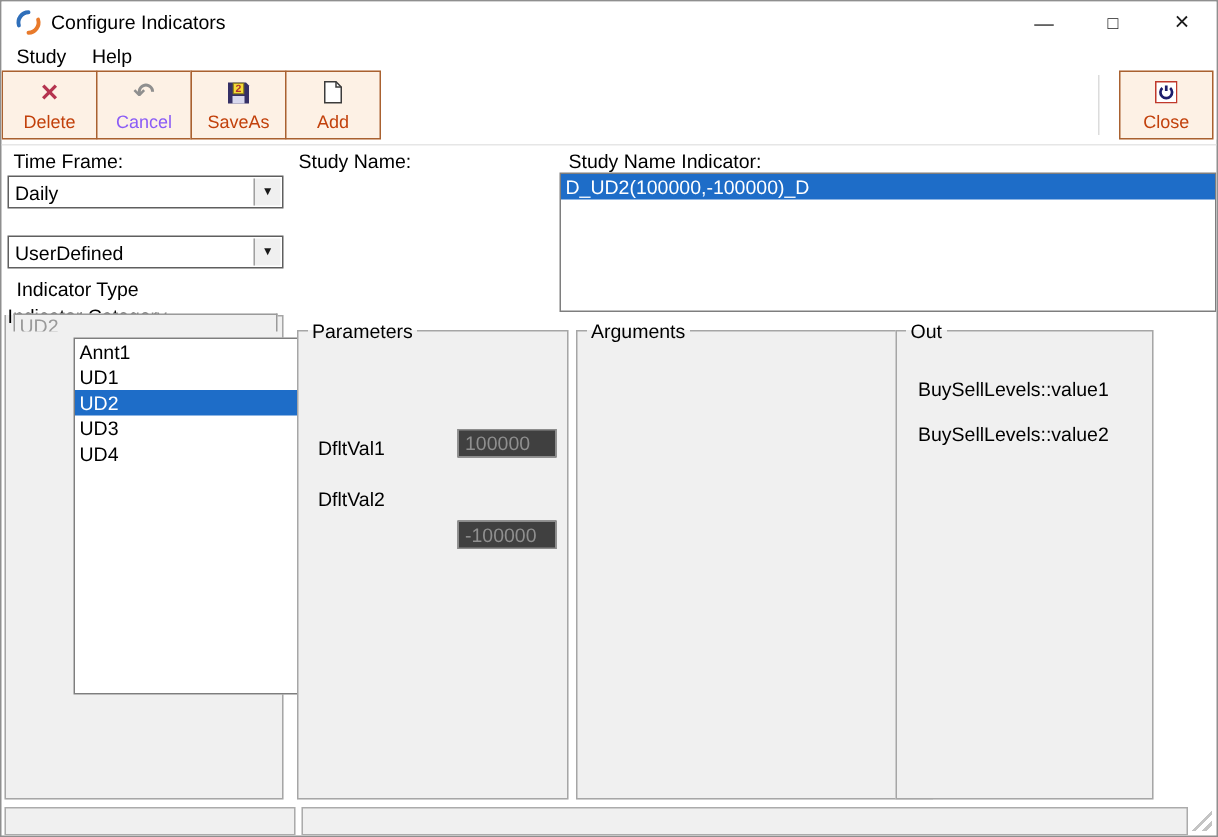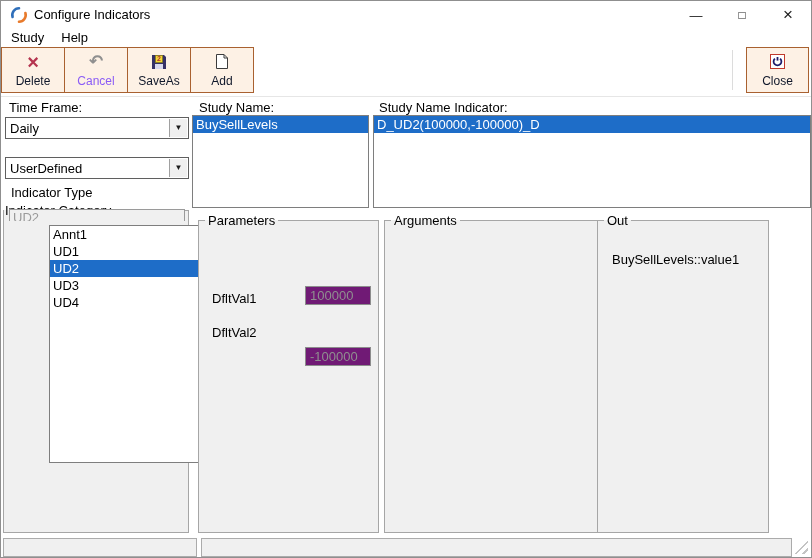--- a/index.html
+++ b/index.html
@@ -21,21 +21,21 @@
   
   .toolbar{position:absolute;top:46px;left:0;right:0;height:46px;background:#fff;}
   .tb-strip{position:absolute;left:0;top:0;display:flex;}
   .tbtn{
     width:64px;height:46px;box-sizing:border-box;margin-left:-1px;
     border:1px solid #a96130;background:#fdf1e5;
     display:flex;flex-direction:column;align-items:center;justify-content:space-between;
     padding:4px 0 4px;cursor:default;
   }
   .tbtn:first-child{margin-left:0;}
-  .tbtn .lbl{font-size:12px;line-height:13px;color:#0f172a;}
+  .tbtn .lbl{font-size:12px;line-height:13px;color:#c2410c;}
   .tbtn.disabled .lbl{color:#8b5cf6;}
   .tb-close{position:absolute;left:745px;top:0;margin-left:0;width:63px;}
   .icon-box{height:19px;display:flex;align-items:center;justify-content:center;}
   .icon-x{color:#b5344f;font-size:20px;font-weight:bold;line-height:18px;}
   .icon-undo{color:#8f8f8f;font-size:17px;font-weight:bold;line-height:17px;}
   .icon-ab{display:inline-flex;align-items:center;justify-content:center;width:17px;height:13px;background:#f5e23a;border:1px solid #8f8a35;color:#c03020;font-size:10px;font-weight:bold;}
   .tb-sep{position:absolute;left:731px;top:3px;width:1px;height:40px;background:#dcdcdc;}
   .tb-underline{position:absolute;top:95px;left:0;right:0;height:1px;background:#e6e6e6;}
   
   .label{position:absolute;white-space:nowrap;}
@@ -49,21 +49,21 @@
   fieldset{position:absolute;margin:0;padding:0;border:1px solid #a6a6a6;background:#f0f0f0;box-sizing:border-box;}
   legend{font-size:13px;padding:0 3px;margin-left:6px;background:transparent;}
   legend.flush{margin-left:0;padding-left:1px;}
   .clipped-value{
     position:absolute;left:5px;top:-9px;width:176px;height:12px;overflow:hidden;
     border:1px solid #9a9a9a;border-bottom:none;background:#f0f0f0;
     color:#9a9a9a;font-size:13px;line-height:15px;padding-left:3px;box-sizing:border-box;
   }
   .dinput{
     position:absolute;width:66px;height:19px;box-sizing:border-box;
-    border:1px solid #8c8c8c;background:#701a75;color:#8f8f8f;
+    border:1px solid #8c8c8c;background:#404040;color:#8f8f8f;
     font-size:13px;padding:1px 4px;font-family:inherit;
   }
   .out-item{position:absolute;left:14px;white-space:nowrap;}
   .statuspane{position:absolute;height:19px;background:#f0f0f0;border:1px solid #ababab;box-sizing:border-box;}
   .grip{
     position:absolute;right:3px;bottom:3px;width:14px;height:14px;
     background:repeating-linear-gradient(135deg,#c4c4c4 0 2px,transparent 2px 5px);
     clip-path:polygon(100% 0,100% 100%,0 100%);
   }
 </style>
@@ -155,23 +155,20 @@
 
   <div class="listbox" style="left:4px;top:224px;width:182px;height:238px;margin-left:44px;">
     <div class="item">Annt1</div>
     <div class="item">UD1</div>
     <div class="item selected">UD2</div>
     <div class="item">UD3</div>
     <div class="item">UD4</div>
   </div>
 
   <span class="label" style="left:198px;top:99px;">Study Name:</span>
-  <div class="listbox" style="left:191px;top:114px;width:177px;height:93px;">
-    <div class="item selected">BuySellLevels</div>
-  </div>
 
   <span class="label" style="left:378px;top:99px;">Study Name Indicator:</span>
   <div class="listbox" style="left:372px;top:114px;width:438px;height:93px;">
     <div class="item selected">D_UD2(100000,-100000)_D</div>
   </div>
 
   <fieldset style="left:197px;top:212px;width:181px;height:320px;">
     <legend>Parameters</legend>
     <span class="label" style="left:13px;top:63px;">DfltVal1</span>
     <input class="dinput" style="left: 106px; top: 58px;" readonly="" value="100000">
@@ -179,19 +176,20 @@
     <input class="dinput" style="left: 106px; top: 92px; margin-top: 27px;" readonly="" value="-100000">
   </fieldset>
 
   <fieldset style="left:383px;top:212px;width:238px;height:320px;">
     <legend>Arguments</legend>
   </fieldset>
 
   <fieldset style="left:596px;top:212px;width:172px;height:320px;">
     <legend>Out</legend>
     <span class="out-item" style="top:24px;">BuySellLevels::value1</span>
+    <span class="out-item" style="top:54px;">BuySellLevels::value2</span>
   </fieldset>
 
   <div class="statuspane" style="left:2px;top:537px;width:194px;"></div>
   <div class="statuspane" style="left:200px;top:537px;width:591px;"></div>
   <div class="grip"></div>
 
 </div>
 
 </body></html>

